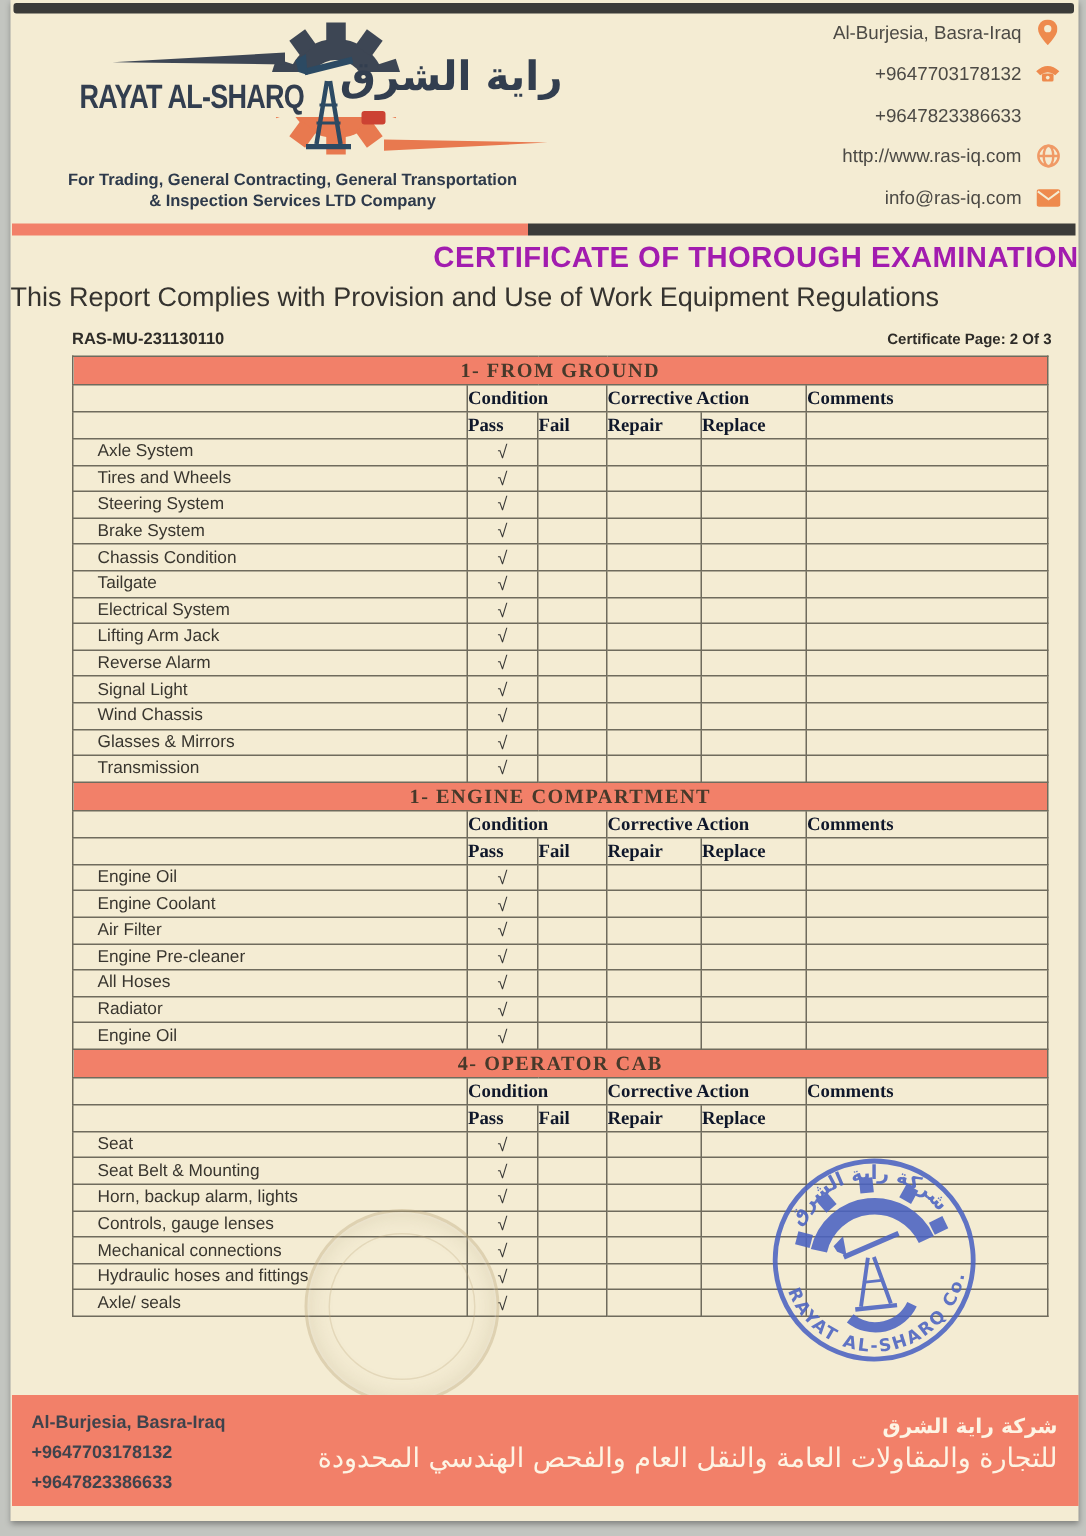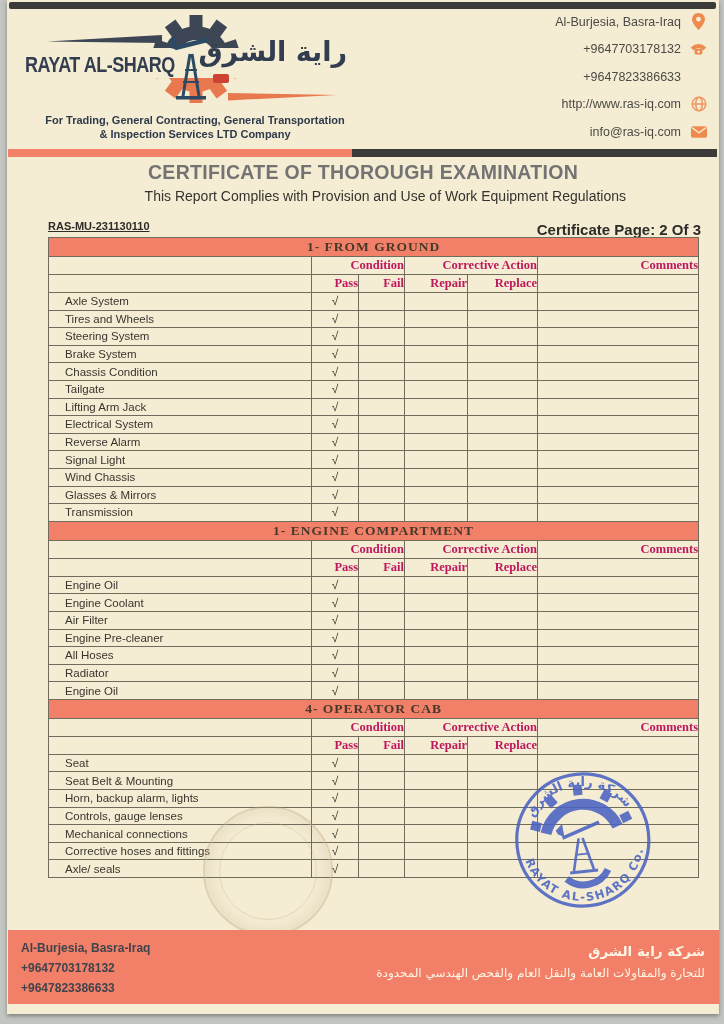--- a/index.html
+++ b/index.html
@@ -11,21 +11,21 @@
   }
   #screen{position:absolute;left:0;top:0;width:724px;height:1024px;}
   .page{
     position:absolute;left:7px;top:0;width:712px;height:1014px;
     background:#f4ecd3;
     box-shadow:0 2px 4px rgba(0,0,0,.35);
   }
   .top-bar{position:absolute;left:2px;top:2px;width:707px;height:7px;background:#3b3b39;border-radius:2px;}
 
   
-  .logo-block{position:absolute;left:8px;top:10px;width:350px;height:102px;text-decoration:underline;}
+  .logo-block{position:absolute;left:36px;top:10px;width:350px;height:102px;text-decoration:underline;}
   .logo-art{position:absolute;left:0;top:0;}
   .name-en{
     position:absolute;left:10px;top:42px;
     font-weight:bold;font-size:18px;color:#323e4f;letter-spacing:-.5px;
     transform:scaleY(1.25);transform-origin:left top;white-space:nowrap;
   }
   .name-ar{
     position:absolute;right:18px;top:26px;
     font-family:"DejaVu Sans",sans-serif;font-weight:bold;font-size:27px;color:#323e4f;
     direction:rtl;white-space:nowrap;
@@ -38,44 +38,44 @@
   .contact-row{display:flex;align-items:center;justify-content:flex-end;height:19px;}
   .contact-row .ctext{font-size:12.5px;color:#4c4a45;}
   .cicon{width:17px;height:19px;margin-left:9px;display:inline-flex;align-items:center;justify-content:center;}
 
   .divider{position:absolute;left:0;top:149px;width:712px;height:8px;}
   .divider .seg-salmon{position:absolute;left:1px;top:0;width:344px;height:8px;background:#f28069;}
   .divider .seg-dark{position:absolute;left:345px;top:0;width:365px;height:8px;background:#3b3b39;}
 
   
   .doc-title{
-    position:absolute;left:0;top:161px;width:712px;text-align:center;
-    font-weight:bold;font-size:19.5px;letter-spacing:.3px;color:#737373;
+    position:absolute;left:0;top:161px;width:712px;text-align:right;
+    font-weight:bold;font-size:19.5px;letter-spacing:.3px;color:#a21caf;
   }
   .doc-subtitle{
-    position:absolute;left:0;top:188px;width:619px;text-align:right;
-    font-size:14px;color:#35332f;
-  }
-  .ref-no{position:absolute;left:41px;top:220px;font-weight:bold;font-size:11px;color:#2e2c28;text-decoration:underline;}
-  .page-label{position:absolute;right:18px;top:221px;font-weight:bold;font-size:15px;color:#2e2c28;}
+    position:absolute;left:0;top:188px;width:619px;text-align:center;
+    font-size:18px;color:#35332f;
+  }
+  .ref-no{position:absolute;left:41px;top:220px;font-weight:bold;font-size:11px;color:#2e2c28;}
+  .page-label{position:absolute;right:18px;top:221px;font-weight:bold;font-size:10px;color:#2e2c28;}
 
   
   #exam-table{
     position:absolute;left:41px;top:237px;width:650px;
     border-collapse:collapse;table-layout:fixed;
   }
   #exam-table td{border:1px solid #6f6b5d;padding:0;overflow:hidden;white-space:nowrap;}
   #exam-table .sec-td{
     background:#f28069;text-align:center;height:18px;
     font-family:"Liberation Serif",serif;font-weight:bold;font-size:13.5px;
     color:#47392a;letter-spacing:1px;
   }
   #exam-table .hd td{
-    height:17px;text-align:right;
-    font-family:"Liberation Serif",serif;font-weight:bold;font-size:12.5px;color:#be185d;
+    height:17px;text-align:left;
+    font-family:"Liberation Serif",serif;font-weight:bold;font-size:12.5px;color:#0f172a;
   }
   #exam-table .item td{height:16.6px;font-size:11.5px;color:#39362f;}
   #exam-table td.c-item{padding-left:16px;}
   #exam-table td.c-chk{text-align:center;font-size:12px;color:#3a3a38;}
 
   
   .stamp{position:absolute;left:500px;top:766px;transform:rotate(-6deg);}
   .stamp text{font-family:"DejaVu Sans",sans-serif;font-weight:bold;fill:#4a62c2;}
   .watermark{
     position:absolute;left:196px;top:806px;width:126px;height:126px;border-radius:50%;
@@ -90,21 +90,21 @@
 
   
   .footer-band{position:absolute;left:1px;top:930px;width:711px;height:74px;background:#f28069;}
   .f-left{position:absolute;left:13px;top:8px;font-weight:bold;font-size:12px;line-height:20px;color:#3f434c;}
   .f-left div{white-space:nowrap;}
   .f-right{
     position:absolute;right:14px;top:10px;text-align:right;direction:rtl;
     font-family:"DejaVu Sans",sans-serif;color:#fdf4e4;line-height:22px;
   }
   .f-right .ar1{font-size:13.5px;font-weight:bold;}
-  .f-right .ar2{font-size:12px;margin-left:43px;}
+  .f-right .ar2{font-size:18px;margin-left:43px;}
 </style>
 </head>
 <body>
 
 <div id="screen">
   <div class="page">
     <div class="top-bar"></div>
 
     <div class="logo-block">
       <svg class="logo-art" width="350" height="102" viewBox="0 0 350 102">
@@ -290,29 +290,29 @@
           </tr>
           <tr class="item">
             <td class="c-item">Tailgate</td>
             <td class="c-chk">√</td>
             <td class="c-chk"></td>
             <td class="c-chk"></td>
             <td class="c-chk"></td>
             <td class="c-chk"></td>
           </tr>
           <tr class="item">
+            <td class="c-item">Electrical System</td>
+            <td class="c-chk">√</td>
+            <td class="c-chk"></td>
+            <td class="c-chk"></td>
+            <td class="c-chk"></td>
+            <td class="c-chk"></td>
+          </tr>
+          <tr class="item">
             <td class="c-item">Lifting Arm Jack</td>
-            <td class="c-chk">√</td>
-            <td class="c-chk"></td>
-            <td class="c-chk"></td>
-            <td class="c-chk"></td>
-            <td class="c-chk"></td>
-          </tr>
-          <tr class="item">
-            <td class="c-item">Electrical System</td>
             <td class="c-chk">√</td>
             <td class="c-chk"></td>
             <td class="c-chk"></td>
             <td class="c-chk"></td>
             <td class="c-chk"></td>
           </tr>
           <tr class="item">
             <td class="c-item">Reverse Alarm</td>
             <td class="c-chk">√</td>
             <td class="c-chk"></td>
@@ -476,21 +476,21 @@
           </tr>
           <tr class="item">
             <td class="c-item">Mechanical connections</td>
             <td class="c-chk">√</td>
             <td class="c-chk"></td>
             <td class="c-chk"></td>
             <td class="c-chk"></td>
             <td class="c-chk"></td>
           </tr>
           <tr class="item">
-            <td class="c-item">Corrective hoses and fittings</td>
+            <td class="c-item">Hydraulic hoses and fittings</td>
             <td class="c-chk">√</td>
             <td class="c-chk"></td>
             <td class="c-chk"></td>
             <td class="c-chk"></td>
             <td class="c-chk"></td>
           </tr>
           <tr class="item">
             <td class="c-item">Axle/ seals</td>
             <td class="c-chk">√</td>
             <td class="c-chk"></td>

